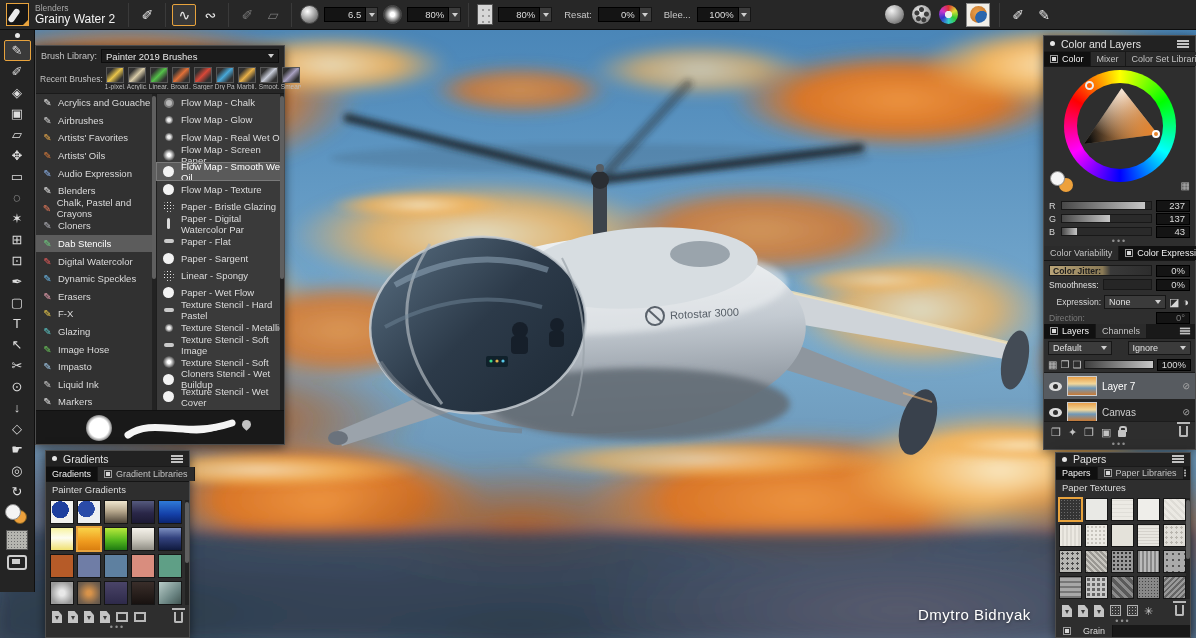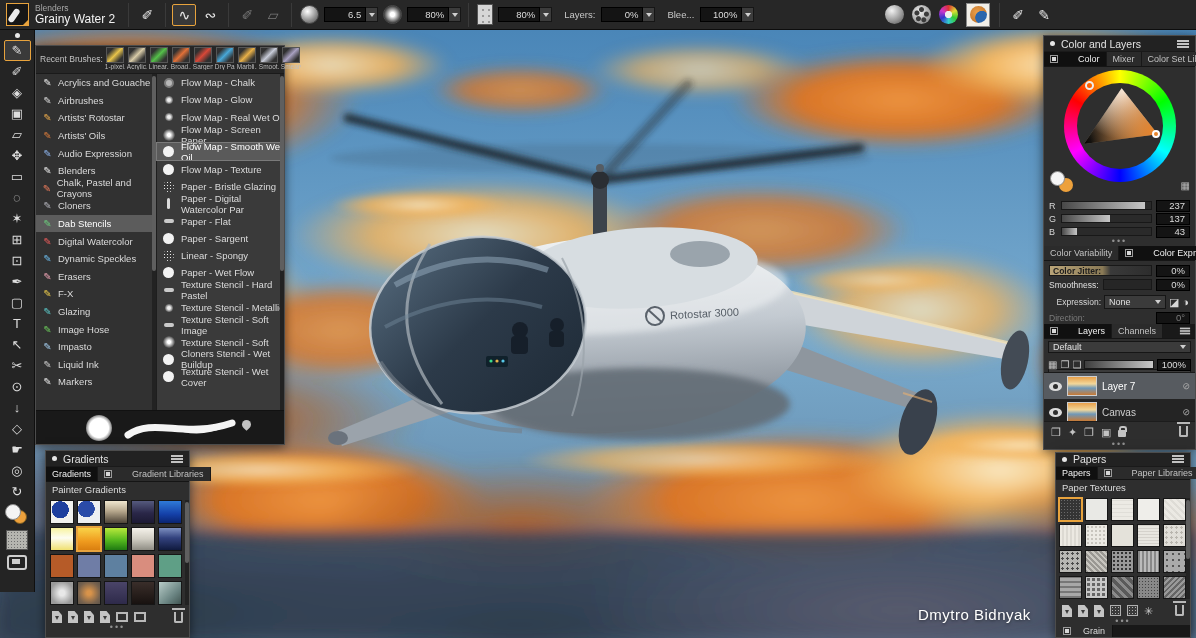--- a/index.html
+++ b/index.html
@@ -82,21 +82,21 @@
   .panel { position:absolute; background:#2e2e2e; border:1px solid #4c4c4c; z-index:10;
            box-shadow:0 2px 10px rgba(0,0,0,.55);justify-content:flex-end; }
   .phead { height:16px; display:flex; align-items:center; background:#222; padding:0 6px; gap:6px;
            border-bottom:1px solid #1a1a1a; }
   .pdot { width:5px; height:5px; border-radius:50%; background:#e6e6e6; }
   .ptitle { font-size:10.5px; color:#e2e2e2; flex:1; }
   .menu-icon { width:12px; height:8px; border-top:2px solid #c2c2c2; border-bottom:2px solid #c2c2c2; position:relative; }
   .menu-icon::after { content:""; position:absolute; left:0; right:0; top:1px; height:2px; background:#c2c2c2; }
   .ptabs { display:flex; height:15px; background:#191919; align-items:stretch; padding-right:4px;
            border-bottom:1px solid #151515; }
-  .ptab { display:flex; align-items:center; gap:20px; padding:0 6px; font-size:9px; color:#c2c2c2;
+  .ptab { display:flex; align-items:center; gap:4px; padding:0 6px; font-size:9px; color:#c2c2c2;
           background:#2b2b2b; border-right:1px solid #181818; white-space:nowrap; }
   .ptab.front { background:#101010; color:#f0f0f0; }
   .ptabs .menu-icon { align-self:center; margin-left:auto; transform:scale(.85); }
   .cbx { width:8px; height:8px; border:1px solid #9a9a9a; display:inline-flex; align-items:center; justify-content:center; flex:none; }
   .cbx::after { content:""; width:4px; height:4px; background:#d8d8d8; }
   .dots { text-align:center; color:#909090; font-size:9px; letter-spacing:2px; line-height:7px; height:8px; }
   .lib-label { font-size:9.5px; color:#dcdcdc; padding:2px 6px; }
   .trash { width:9px; height:11px; border:2px solid #b8b8b8; border-top:none; border-radius:0 0 2px 2px; position:relative; margin-left:auto; }
   .trash::before { content:""; position:absolute; top:-4px; left:-4px; width:13px; height:2px; background:#b8b8b8; }
   .doc { width:10px; height:12px; background:#c4c4c4; clip-path:polygon(0 0,65% 0,100% 35%,100% 100%,0 100%); position:relative; }
@@ -194,21 +194,21 @@
   .expr-row { display:flex; align-items:center; gap:3px; height:18px; padding:0 5px; }
   .expr-row .rlab { width:52px; text-align:right; font-size:8.5px; color:#d8d8d8; }
   .dd { height:14px; background:#3b3b3b; border:1px solid #161616; display:flex; align-items:center;
         padding:0 4px; font-size:9px; color:#e0e0e0; }
   .dd .arr { margin-left:auto; }
   .expr-row .dd { width:62px; }
   .expr-ico { color:#d8d8d8; font-size:11px; }
   .dir-row { display:flex; align-items:center; gap:4px; height:13px; padding:0 5px; }
   .dir-row .lab { font-size:8.5px; color:#7c7c7c; flex:1; }
   .dir-row .vbox { width:34px; height:12px; color:#7c7c7c; }
-  .sel-row { display:flex; gap:16px; padding:2px 4px; height:18px;flex-direction:column; }
+  .sel-row { display:flex; gap:16px; padding:2px 4px; height:18px; }
   .sel-row .dd { flex:1; }
   .op-row { display:flex; align-items:center; gap:3px; padding:1px 4px; height:15px; }
   .mini { color:#c2c2c2; font-size:10px; line-height:10px; }
   .opbar { flex:1; height:9px; border:1px solid #181818; background:linear-gradient(90deg,#3e3e3e,#c9c9c9); }
   .op-row .vbox { width:34px; height:12px; }
   .layer-list { flex:1; background:#242424; border-top:1px solid #1a1a1a; overflow:hidden; }
   .lrow { height:26px; display:flex; align-items:center; gap:5px; padding:0 5px; color:#cfcfcf; font-size:10px; }
   .lrow.selected { background:#575b60; color:#fff; }
   .eye { width:13px; height:9px; background:#dcdcdc; border-radius:50%; position:relative; flex:none; }
   .eye::after { content:""; position:absolute; left:4px; top:2px; width:5px; height:5px; border-radius:50%; background:#2e2e2e; }
@@ -414,21 +414,21 @@
         </div>
     </div>
     <div class="tb-div"></div>
     <div class="grain-ico"></div>
     <div class="spin">
       <div class="vbox">80%</div>
       <div class="dd-btn">
           <span class="arr"></span>
         </div>
     </div>
-    <span class="tb-label">Layers:</span>
+    <span class="tb-label">Resat:</span>
     <div class="spin">
       <div class="vbox">0%</div>
       <div class="dd-btn">
           <span class="arr"></span>
         </div>
     </div>
     <span class="tb-label">Blee...</span>
     <div class="spin">
       <div class="vbox">100%</div>
       <div class="dd-btn">
@@ -545,20 +545,27 @@
       </div>
     <div class="lt-swatch">
       <div class="back"></div>
       <div class="front"></div>
     </div>
     <div class="lt-paper"></div>
     <div class="lt-view"></div>
   </div>
 
   <div class="panel brush-lib">
+    <div class="bl-row1">
+      <span class="lbl">Brush Library:</span>
+      <div class="bl-select">
+        <span>Painter 2019 Brushes</span>
+        <span class="arr"></span>
+      </div>
+    </div>
     <div class="bl-row2">
       <span class="lbl">Recent Brushes:</span>
       <div style="display:flex;gap:2px">
 
           <div class="rb">
             <div class="rb-ico" style="background: linear-gradient(135deg, rgb(48, 48, 48) 20%, rgb(232, 196, 74) 50%, rgb(48, 48, 48) 82%);"></div>
             <div class="rb-label">1-pixel...</div>
           </div>
 
           <div class="rb">
@@ -611,21 +618,21 @@
               <span>Acrylics and Gouache</span>
             </div>
 
             <div class="cat">
               <span class="ci" style="color: rgb(216, 216, 216);">✎</span>
               <span>Airbrushes</span>
             </div>
 
             <div class="cat">
               <span class="ci" style="color: rgb(232, 168, 74);">✎</span>
-              <span>Artists' Rotostar</span>
+              <span>Artists' Favorites</span>
             </div>
 
             <div class="cat">
               <span class="ci" style="color: rgb(216, 122, 58);">✎</span>
               <span>Artists' Oils</span>
             </div>
 
             <div class="cat">
               <span class="ci" style="color: rgb(138, 176, 232);">✎</span>
               <span>Audio Expression</span>

